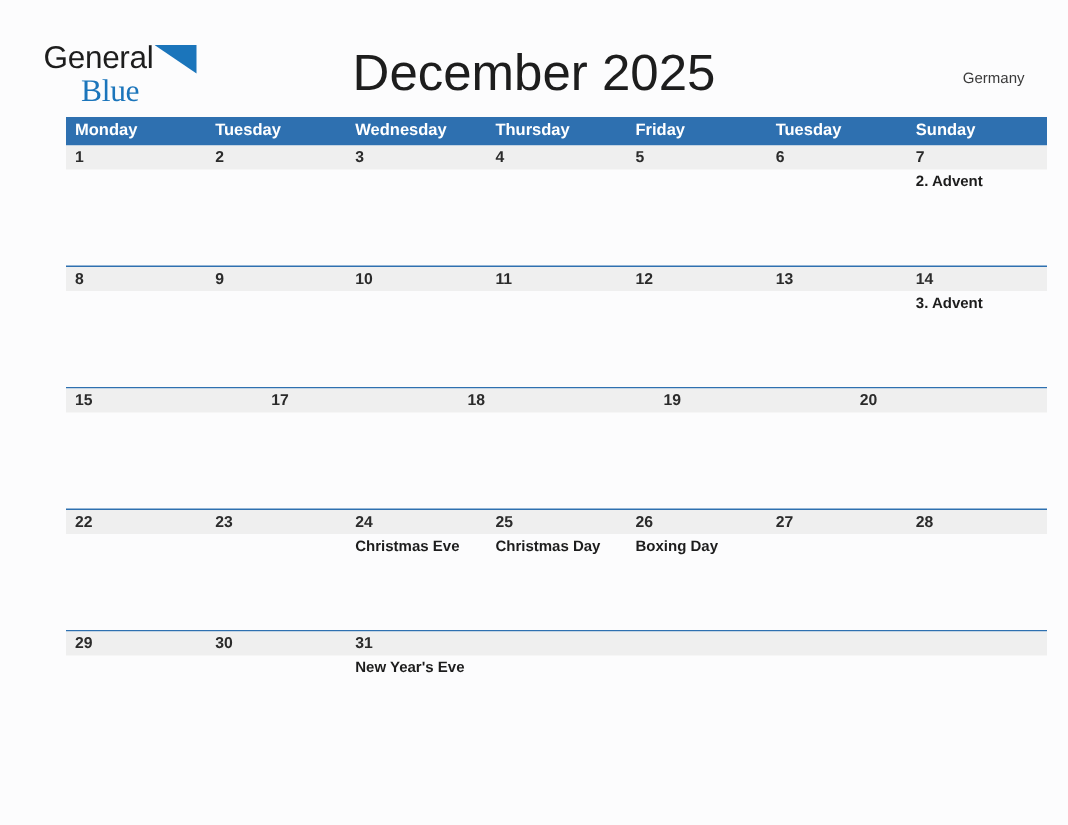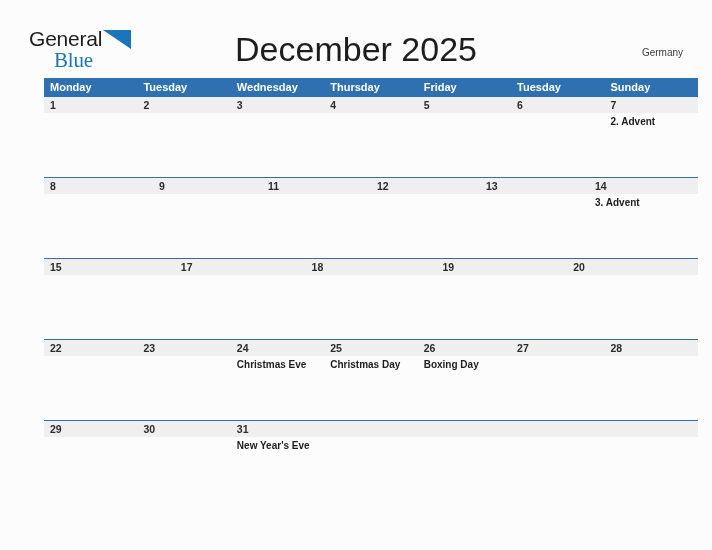--- a/index.html
+++ b/index.html
@@ -219,20 +219,24 @@
     <div class="week-cells">
       <div class="day-cell">
         <div class="day-num">8</div>
         <div class="day-event"></div>
       </div>
       <div class="day-cell">
         <div class="day-num">9</div>
         <div class="day-event"></div>
       </div>
       <div class="day-cell">
+        <div class="day-num">10</div>
+        <div class="day-event"></div>
+      </div>
+      <div class="day-cell">
         <div class="day-num">11</div>
         <div class="day-event"></div>
       </div>
       <div class="day-cell">
         <div class="day-num">12</div>
         <div class="day-event"></div>
       </div>
       <div class="day-cell">
         <div class="day-num">13</div>
         <div class="day-event"></div>

